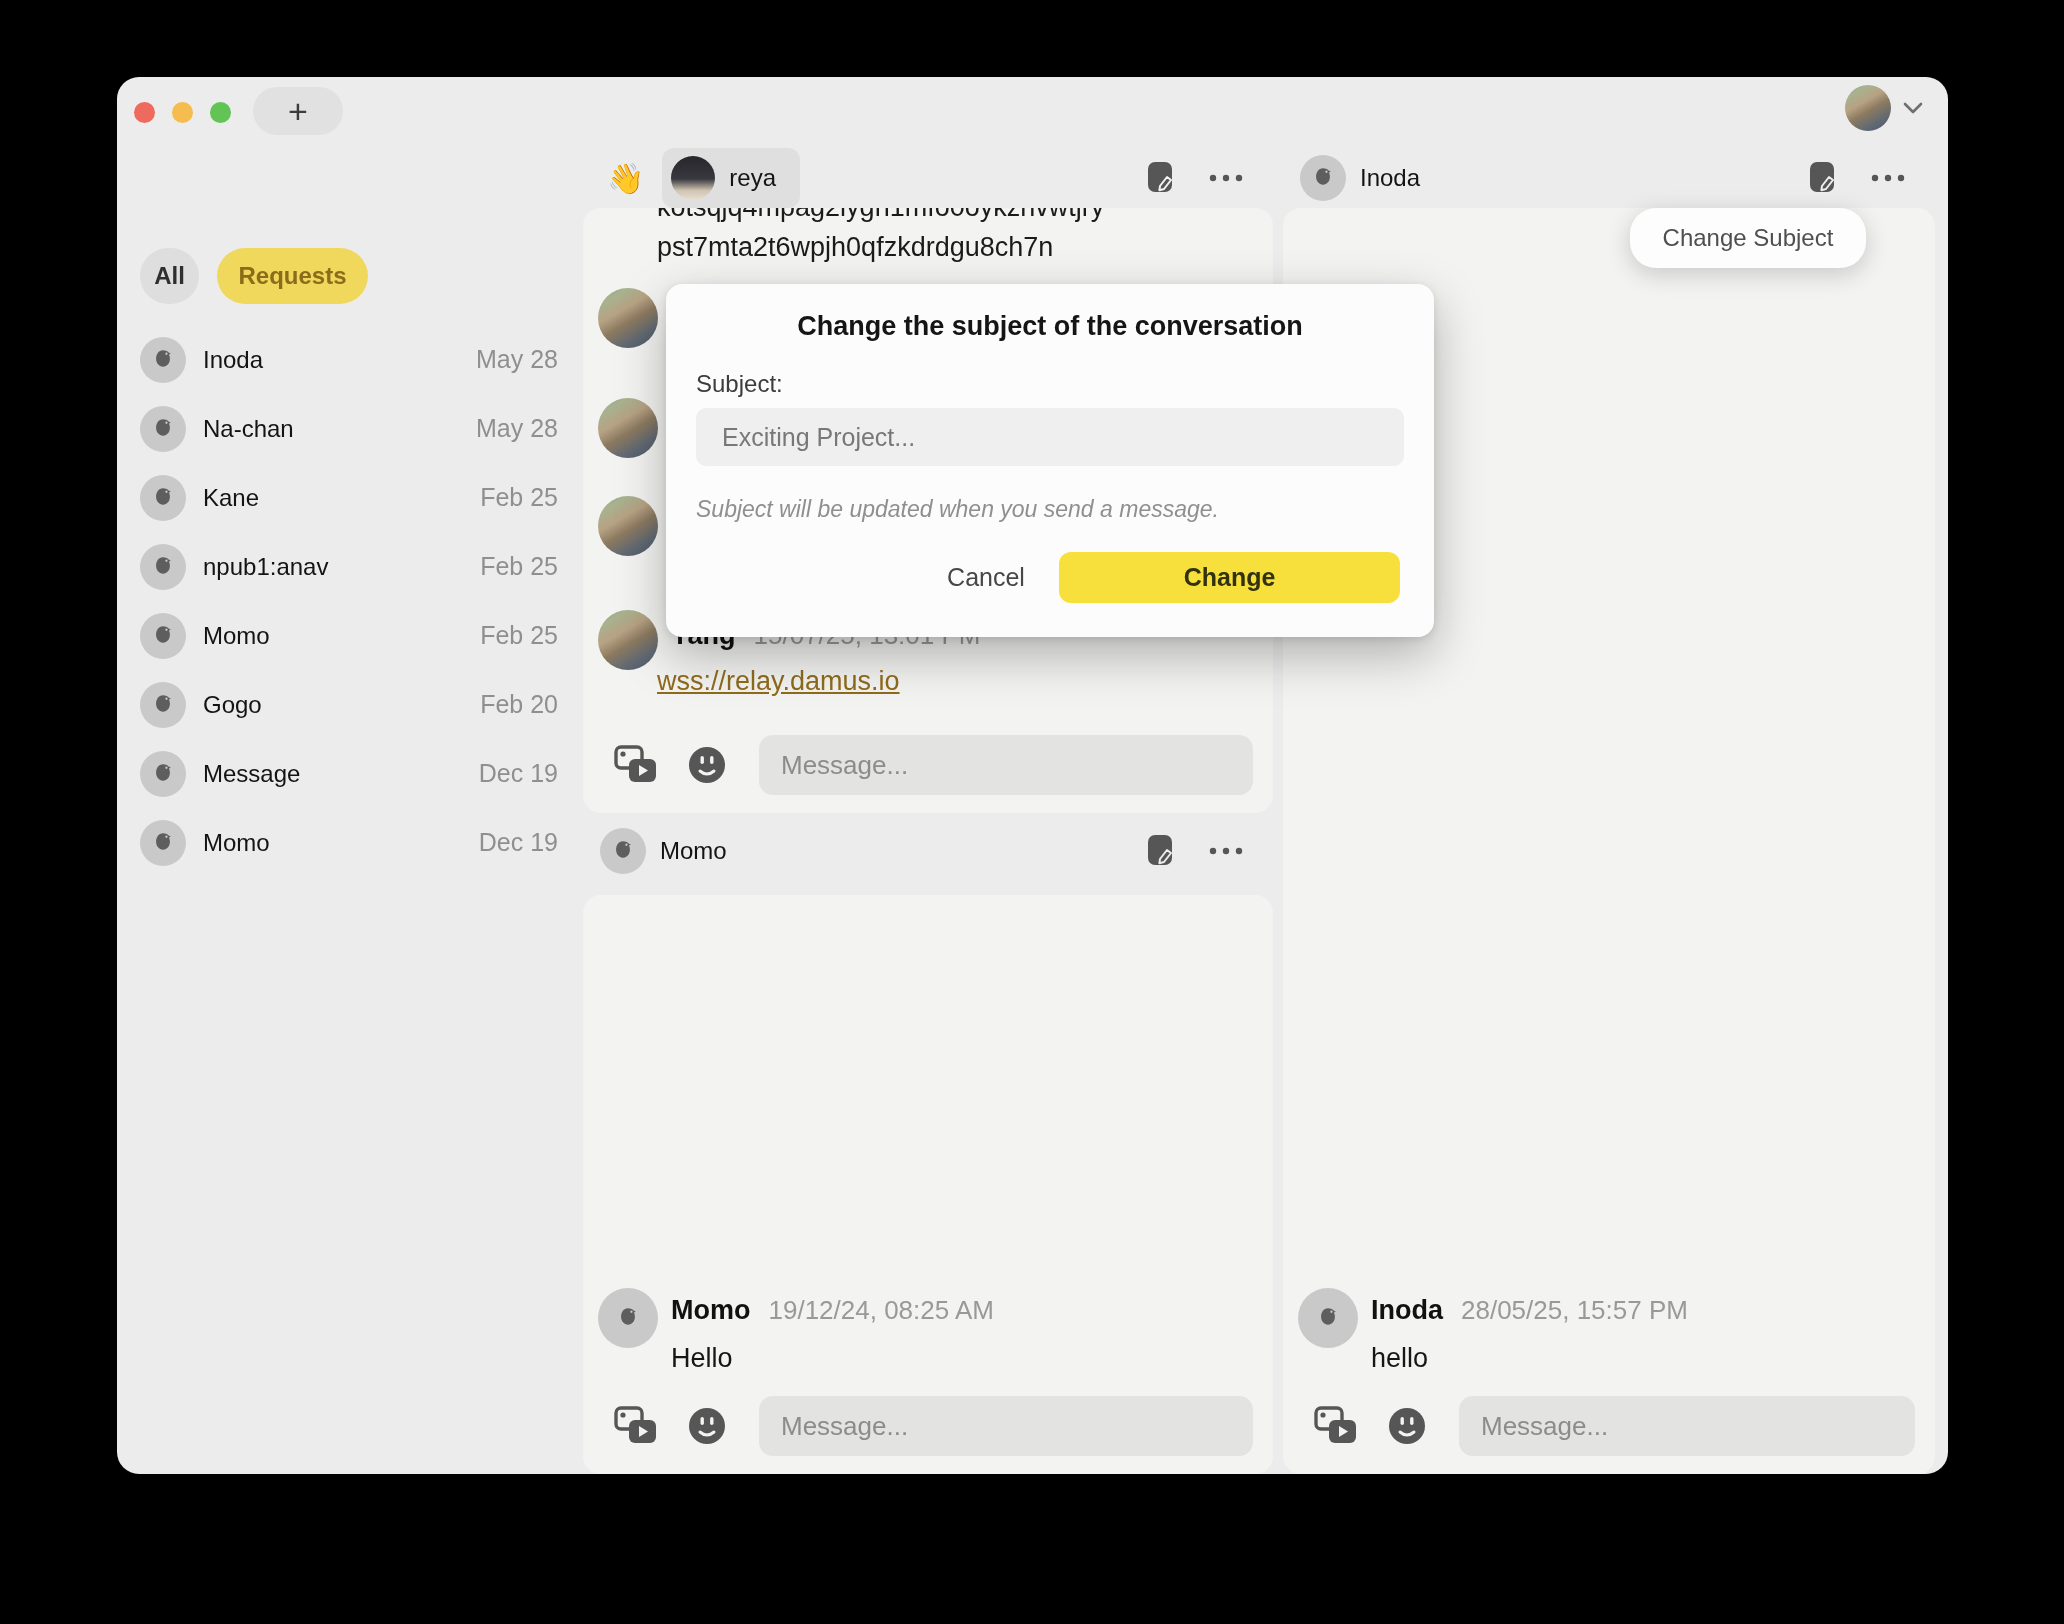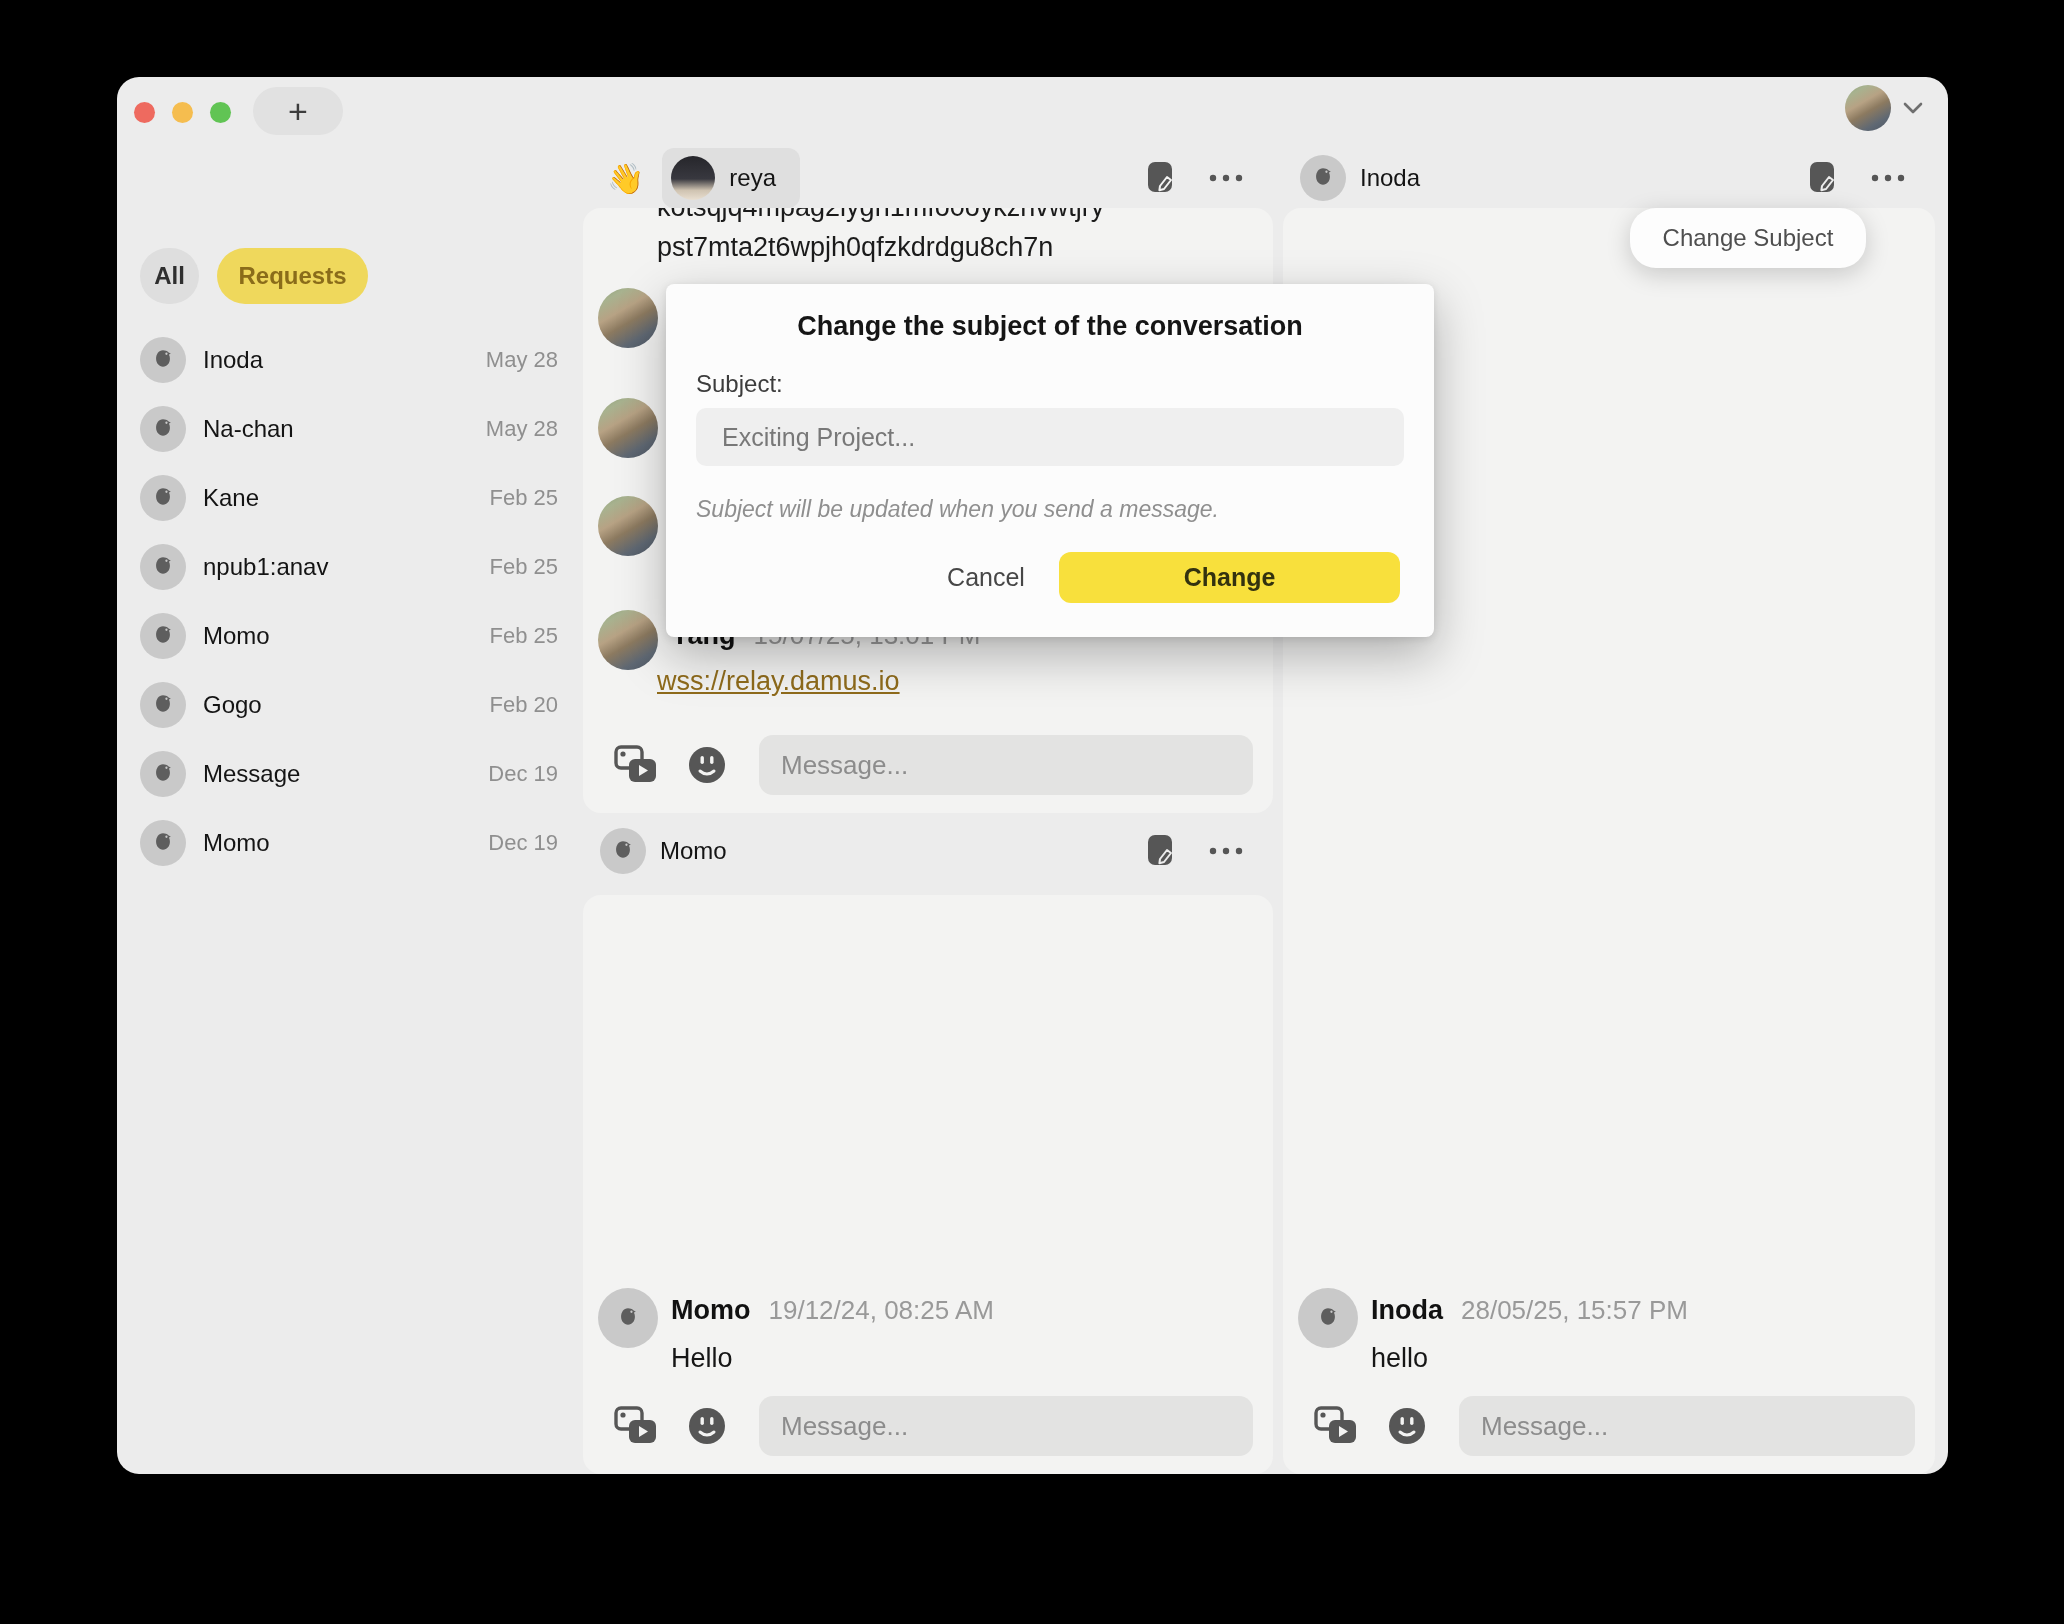--- a/index.html
+++ b/index.html
@@ -38,21 +38,21 @@
   .search input{flex:1;border:none;background:transparent;outline:none;font-size:23px;color:#2c2c2c;font-family:inherit;}
   .search input::placeholder{color:#6f6f6f;}
   .search-icon{color:#7a7a7a;}
   .filters{position:absolute;left:23px;top:171px;display:flex;gap:18px;}
   .pill{height:56px;border:none;border-radius:28px;display:flex;align-items:center;justify-content:center;font-size:24px;font-weight:700;cursor:pointer;font-family:inherit;}
   .pill.all{width:59px;background:#dedede;color:#2f2f2f;}
   .pill.requests{width:151px;background:var(--requests-pill);color:var(--requests-text);}
   .conv-list{position:absolute;left:0;top:248px;width:458px;}
   .conv-row{height:69px;display:flex;align-items:center;padding:0 17px 0 23px;cursor:pointer;}
   .conv-name{margin-left:17px;font-size:24px;color:#141414;font-weight:500;}
-  .conv-date{margin-left:auto;font-size:22px;color:#8f8f8f;}
+  .conv-date{margin-left:auto;font-size:25px;color:#8f8f8f;}
 
   
   .chat-header{position:absolute;height:60px;display:flex;align-items:center;}
   .hdr-icons{margin-left:auto;display:flex;align-items:center;gap:34px;padding-right:30px;color:#565656;}
   .icon-btn{background:none;border:none;color:#565656;cursor:pointer;display:flex;align-items:center;}
   .title-pill{display:flex;align-items:center;gap:14px;background:#dfdfdf;border-radius:12px;height:60px;padding:0 24px 0 9px;cursor:pointer;}
   .title-pill .t{font-size:24px;color:#141414;}
   .plain-title{display:flex;align-items:center;gap:14px;padding-left:17px;font-size:24px;color:#141414;}
   .wave{font-size:30px;margin:0 18px 0 24px;}
 
@@ -77,21 +77,21 @@
   .composer input{flex:1;margin-left:32px;margin-right:20px;height:60px;border:none;border-radius:14px;background:#e3e3e2;font-size:26px;padding:0 22px;color:#1b1b1b;outline:none;font-family:inherit;}
   .composer input::placeholder{color:#8c8c8c;}
 
   
   .float-av{position:absolute;left:15px;}
 
   
   .tooltip{position:absolute;left:1513px;top:131px;width:236px;height:60px;background:#fdfdfd;border-radius:26px;box-shadow:0 6px 24px rgba(0,0,0,.18);display:flex;align-items:center;justify-content:center;font-size:24px;color:#4f4f4f;z-index:20;}
 
   
-  .modal{position:absolute;left:549px;top:207px;width:768px;height:353px;background:#fcfcfc;border-radius:8px;box-shadow:0 18px 50px rgba(0,0,0,.28),0 2px 8px rgba(0,0,0,.10);z-index:30;}
+  .modal{position:absolute;left:549px;top:207px;width:768px;height:353px;background:#fcfcfc;border-radius:16px;box-shadow:0 18px 50px rgba(0,0,0,.28),0 2px 8px rgba(0,0,0,.10);z-index:30;}
   .modal-title{margin-top:27px;text-align:center;font-size:27px;font-weight:700;color:#151515;}
   .modal-label{position:absolute;left:30px;top:86px;font-size:24px;color:#3c3c3c;}
   .modal-input{position:absolute;left:30px;top:124px;width:708px;height:58px;border:none;border-radius:10px;background:#efefef;font-size:25px;padding:0 26px;color:#222;outline:none;font-family:inherit;}
   .modal-input::placeholder{color:#787878;}
   .modal-helper{position:absolute;left:30px;top:200px;font-style:italic;font-size:23px;color:#8f8f8f;margin-top:12px;}
   .btn-cancel{position:absolute;left:235px;top:268px;width:170px;height:51px;border:none;background:transparent;font-size:25px;color:#474747;cursor:pointer;font-family:inherit;}
   .btn-change{position:absolute;left:393px;top:268px;width:341px;height:51px;border:none;border-radius:12px;background:var(--accent-yellow);font-size:25px;font-weight:600;color:#33320f;cursor:pointer;font-family:inherit;}
 </style>
 </head>
 <body>

